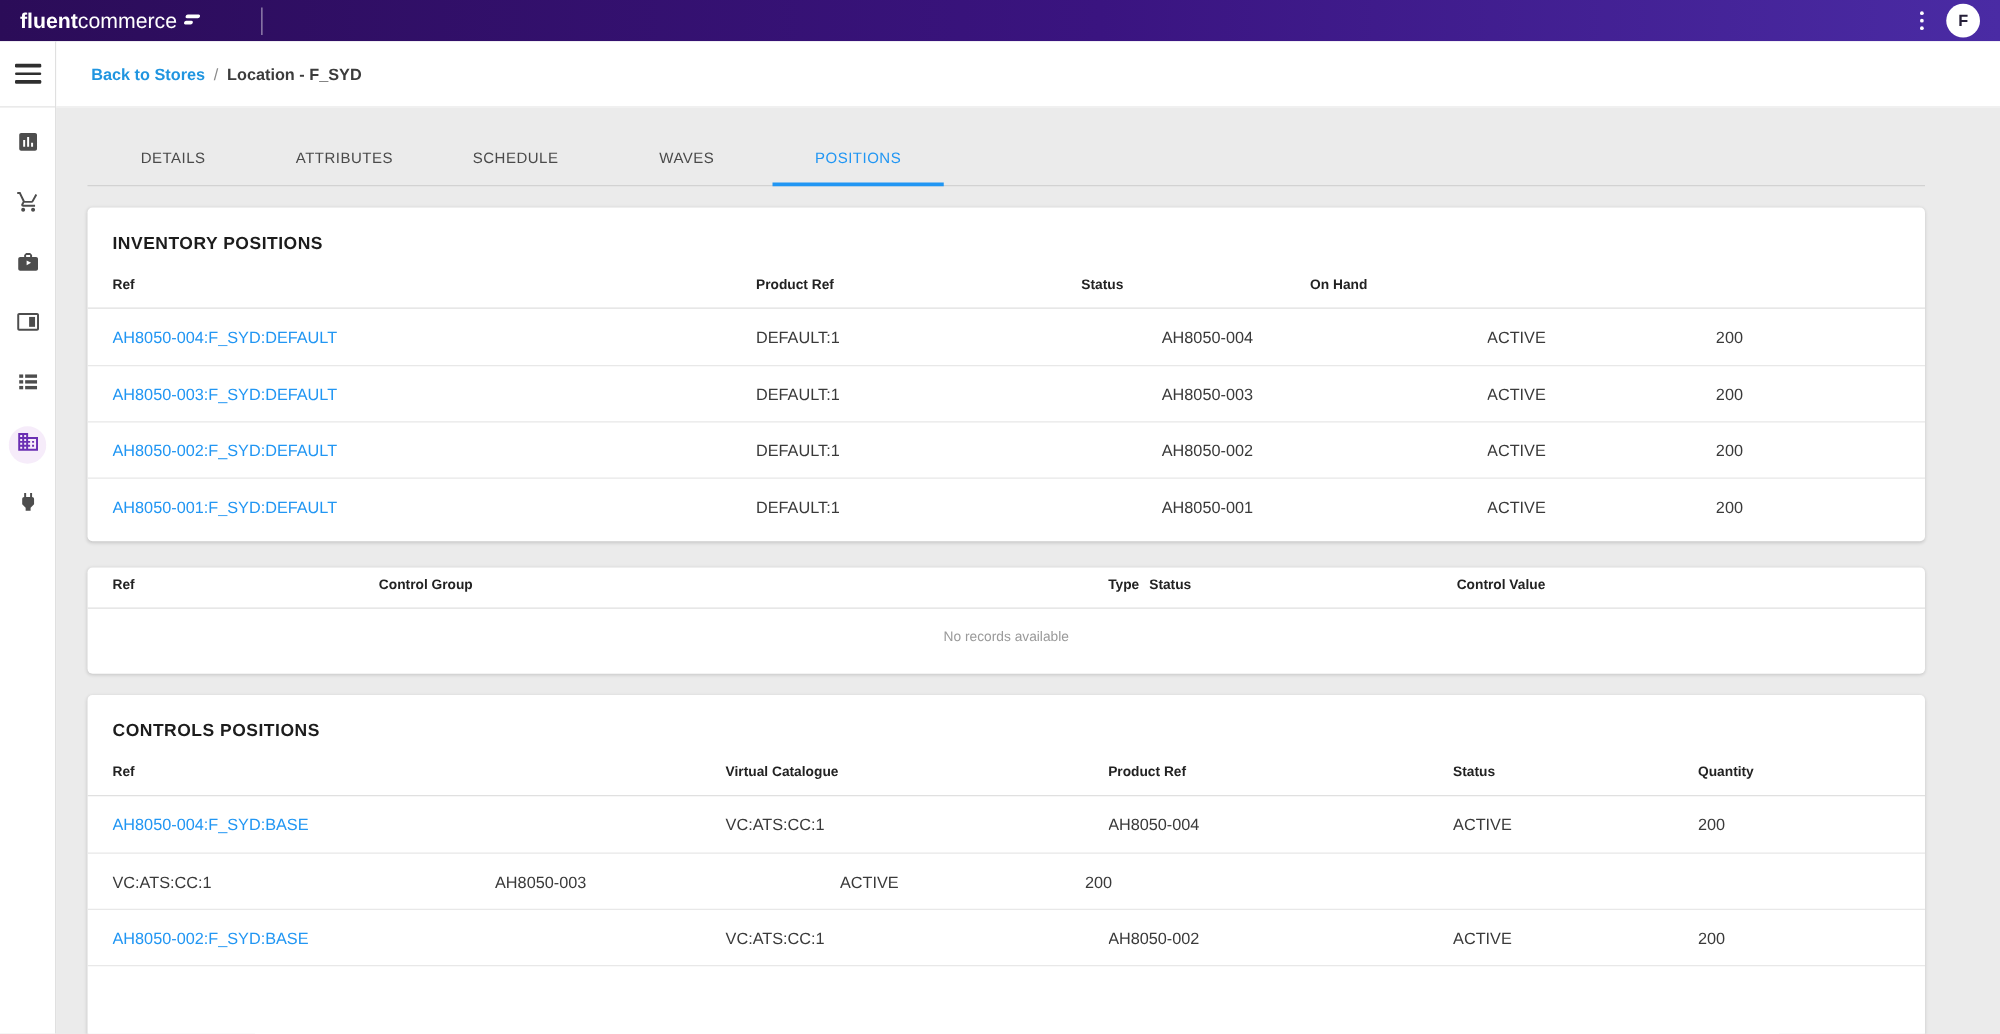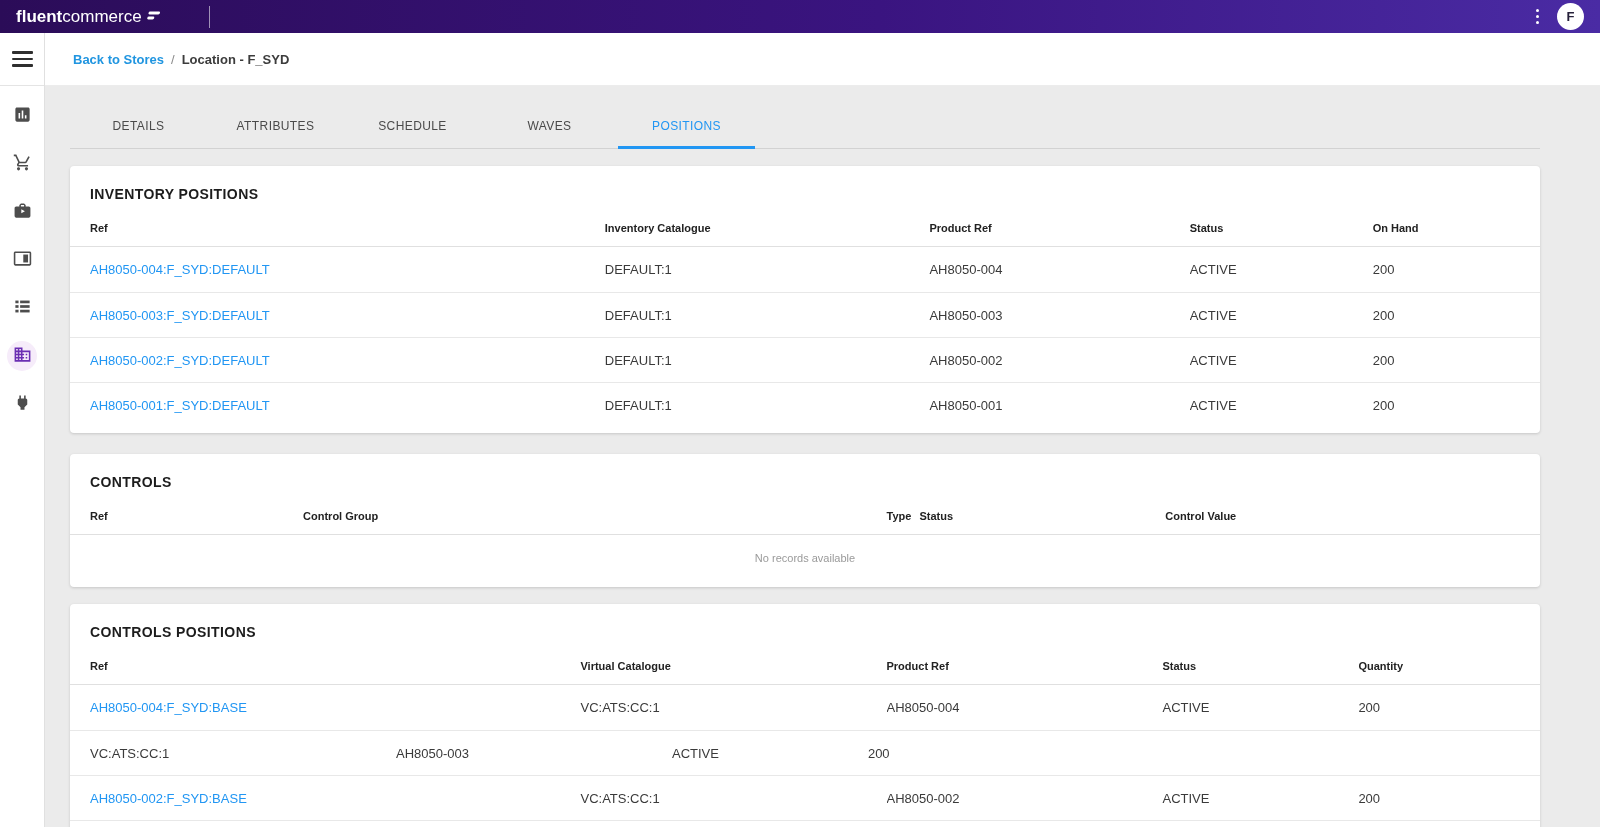--- a/index.html
+++ b/index.html
@@ -162,21 +162,20 @@
           <div class="tab">SCHEDULE</div>
           <div class="tab">WAVES</div>
           <div class="tab active">POSITIONS</div>
         </div>
 
       <div class="card">
         <div class="card-title">INVENTORY POSITIONS</div>
         <div>
             <div class="thead">
               <div class="th" style="width: 36%;">Ref</div>
-              <div class="th" style="width: 22.7%;">Inventory Catalogue</div>
               <div class="th" style="width: 18.2%;">Product Ref</div>
               <div class="th" style="width: 12.8%;">Status</div>
               <div class="th" style="width: 10.3%;">On Hand</div>
             </div>
             <div class="trow">
               <div class="td link" style="width: 36%;">AH8050-004:F_SYD:DEFAULT</div>
               <div class="td" style="width: 22.7%;">DEFAULT:1</div>
               <div class="td" style="width: 18.2%;">AH8050-004</div>
               <div class="td" style="width: 12.8%;">ACTIVE</div>
               <div class="td" style="width: 10.3%;">200</div>
@@ -199,21 +198,20 @@
               <div class="td link" style="width: 36%;">AH8050-001:F_SYD:DEFAULT</div>
               <div class="td" style="width: 22.7%;">DEFAULT:1</div>
               <div class="td" style="width: 18.2%;">AH8050-001</div>
               <div class="td" style="width: 12.8%;">ACTIVE</div>
               <div class="td" style="width: 10.3%;">200</div>
             </div>
           </div>
       </div>
 
       <div class="card" style="margin-top:21px;">
-        <div class="card-title">CONTROLS</div>
         <div>
             <div class="thead">
               <div class="th" style="width: 14.9%;">Ref</div>
               <div class="th" style="width: 28.5%;">Control Group</div>
               <div class="th" style="width: 14.6%; text-align: right;">Type</div>
               <div class="th" style="width: 17.2%;">Status</div>
               <div class="th" style="width: 24.8%;">Control Value</div>
             </div>
             <div class="empty-row">No records available</div>
           </div>

